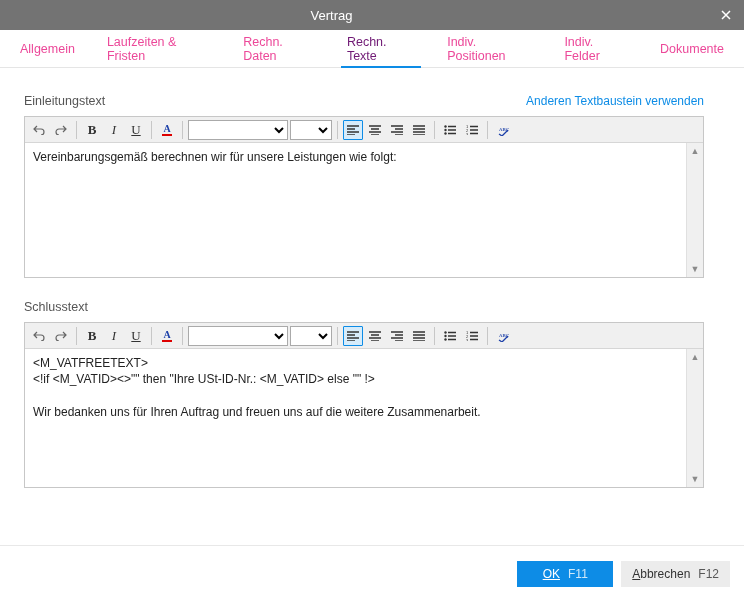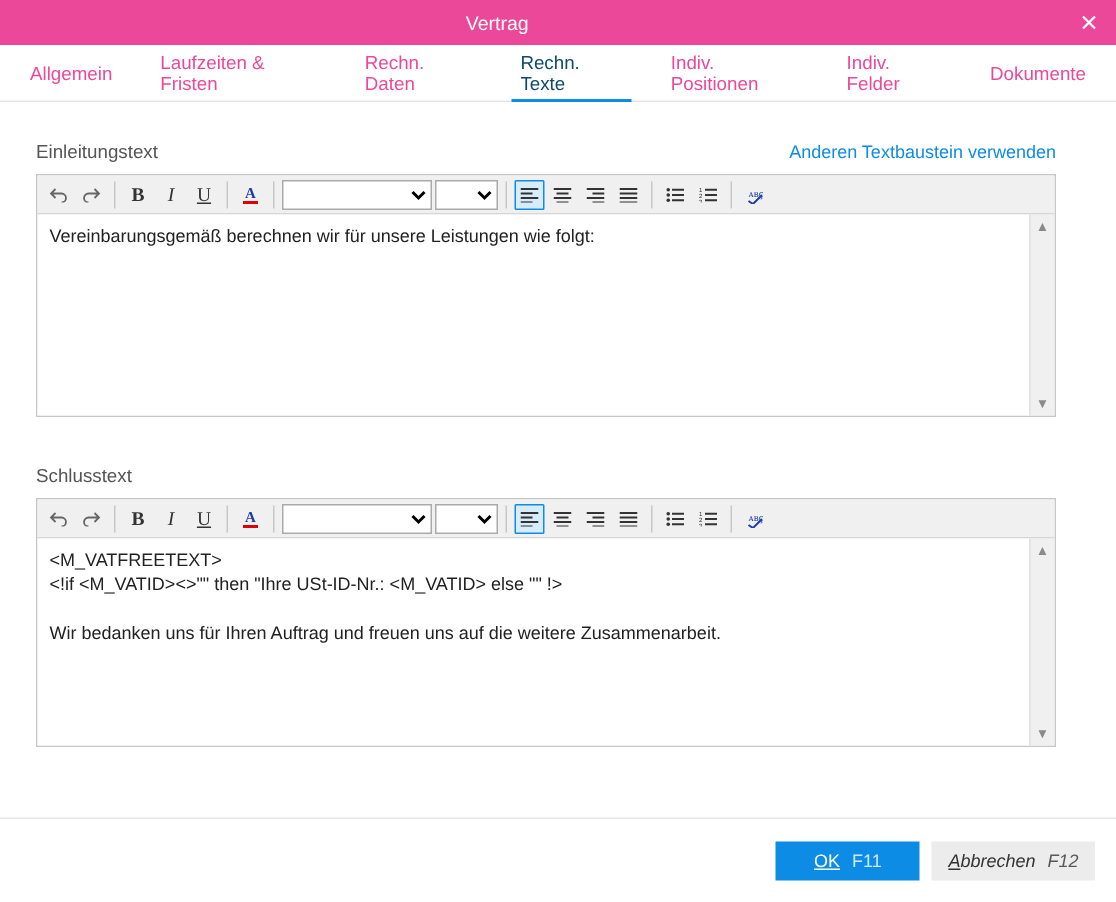--- a/index.html
+++ b/index.html
@@ -8,21 +8,21 @@
     font-family: "Segoe UI", Tahoma, sans-serif;
     font-size: 12px;
     background: #ffffff;
     color: #333;
     width: 744px;
     height: 601px;
     overflow: hidden;
     position: relative;
   }
   .titlebar {
-    background: #ec4899;
+    background: #737373;
     color: #fff;
     height: 30px;
     display: flex;
     align-items: center;
     position: relative;
     gap: 45px;
   }
   .titlebar .title {
     flex: 1;
     text-align: center;
@@ -49,40 +49,39 @@
     padding: 0 16px;
     height: 100%;
     display: flex;
     align-items: center;
     color: #ec4899;
     cursor: pointer;
     font-size: 12.5px;
     position: relative;
   }
   .tab.active {
-    color: #0c4a6e;
+    color: #701a75;
   }
   .tab.active::after {
     content: "";
     position: absolute;
     left: 10px;
     right: 10px;
     bottom: -1px;
     height: 2px;
     background: #0d8ce6;
   }
   .content {
     padding: 20px 40px 12px 24px;
   }
   .section-head {
     display: flex;
     justify-content: space-between;
     align-items: flex-end;
     margin-bottom: 8px;
-    margin-top: 10px;
   }
   .section-head.first { margin-top: 6px; }
   .section-head .label {
     color: #555;
     font-size: 12.5px;
     font-weight: 500;
   }
   .section-head .link {
     color: #0d8ce6;
     cursor: pointer;
@@ -194,21 +193,20 @@
   }
   .btn .key { opacity: 0.8; font-size: 12px; }
   .btn.primary {
     background: #0d8ce6;
     color: #fff;
   }
   .btn.primary .u { text-decoration: underline; }
   .btn.secondary {
     background: #ececec;
     color: #333;
-    font-style: italic;
   }
   .btn.secondary .u { text-decoration: underline; }
   .bold { font-weight: 700; font-family: "Times New Roman", serif; font-size:13px;}
   .italic { font-style: italic; font-family: "Times New Roman", serif; font-size:13px;}
   .under { text-decoration: underline; font-family: "Times New Roman", serif; font-size:13px;}
 </style>
 </head>
 <body>
 
 <div class="titlebar">

